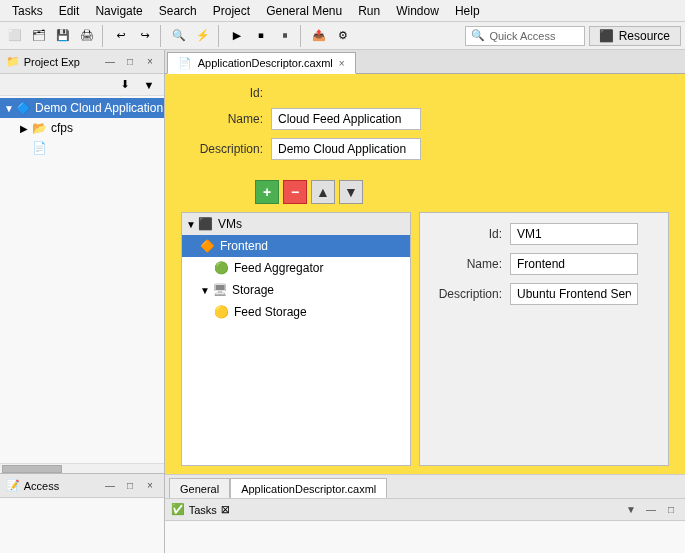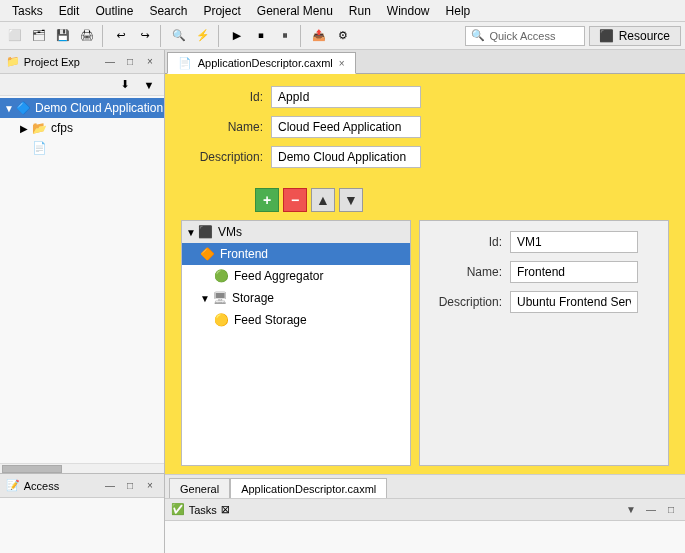--- a/index.html
+++ b/index.html
@@ -107,21 +107,21 @@
 
     .horizontal-scroll { height: 10px; background: #f0f0f0; border-top: 1px solid #ddd; display: flex; align-items: center; padding: 0 2px; }
     .scroll-thumb { width: 60px; height: 8px; background: #bbb; border: 1px solid #aaa; }
   </style>
 </head>
 <body>
 
 <div class="menubar">
   <span class="menubar-item">Tasks</span>
   <span class="menubar-item">Edit</span>
-  <span class="menubar-item">Outline</span>
+  <span class="menubar-item">Navigate</span>
   <span class="menubar-item">Search</span>
   <span class="menubar-item">Project</span>
   <span class="menubar-item">General Menu</span>
   <span class="menubar-item">Run</span>
   <span class="menubar-item">Window</span>
   <span class="menubar-item">Help</span>
 </div>
 
 <div class="toolbar">
   <button class="toolbar-btn">⬜</button>
@@ -206,21 +206,20 @@
         <span>ApplicationDescriptor.caxml</span>
         <span class="tab-close">×</span>
       </div>
     </div>
 
     <div class="editor-content">
 
       <div class="form-area">
         <div class="form-row">
           <label class="form-label">Id:</label>
-          <input class="form-input" type="text" value="AppId" style="">
         </div>
         <div class="form-row">
           <label class="form-label">Name:</label>
           <input class="form-input" type="text" value="Cloud Feed Application" style="">
         </div>
         <div class="form-row">
           <label class="form-label">Description:</label>
           <input class="form-input" type="text" value="Demo Cloud Application" style="">
         </div>
       </div>

